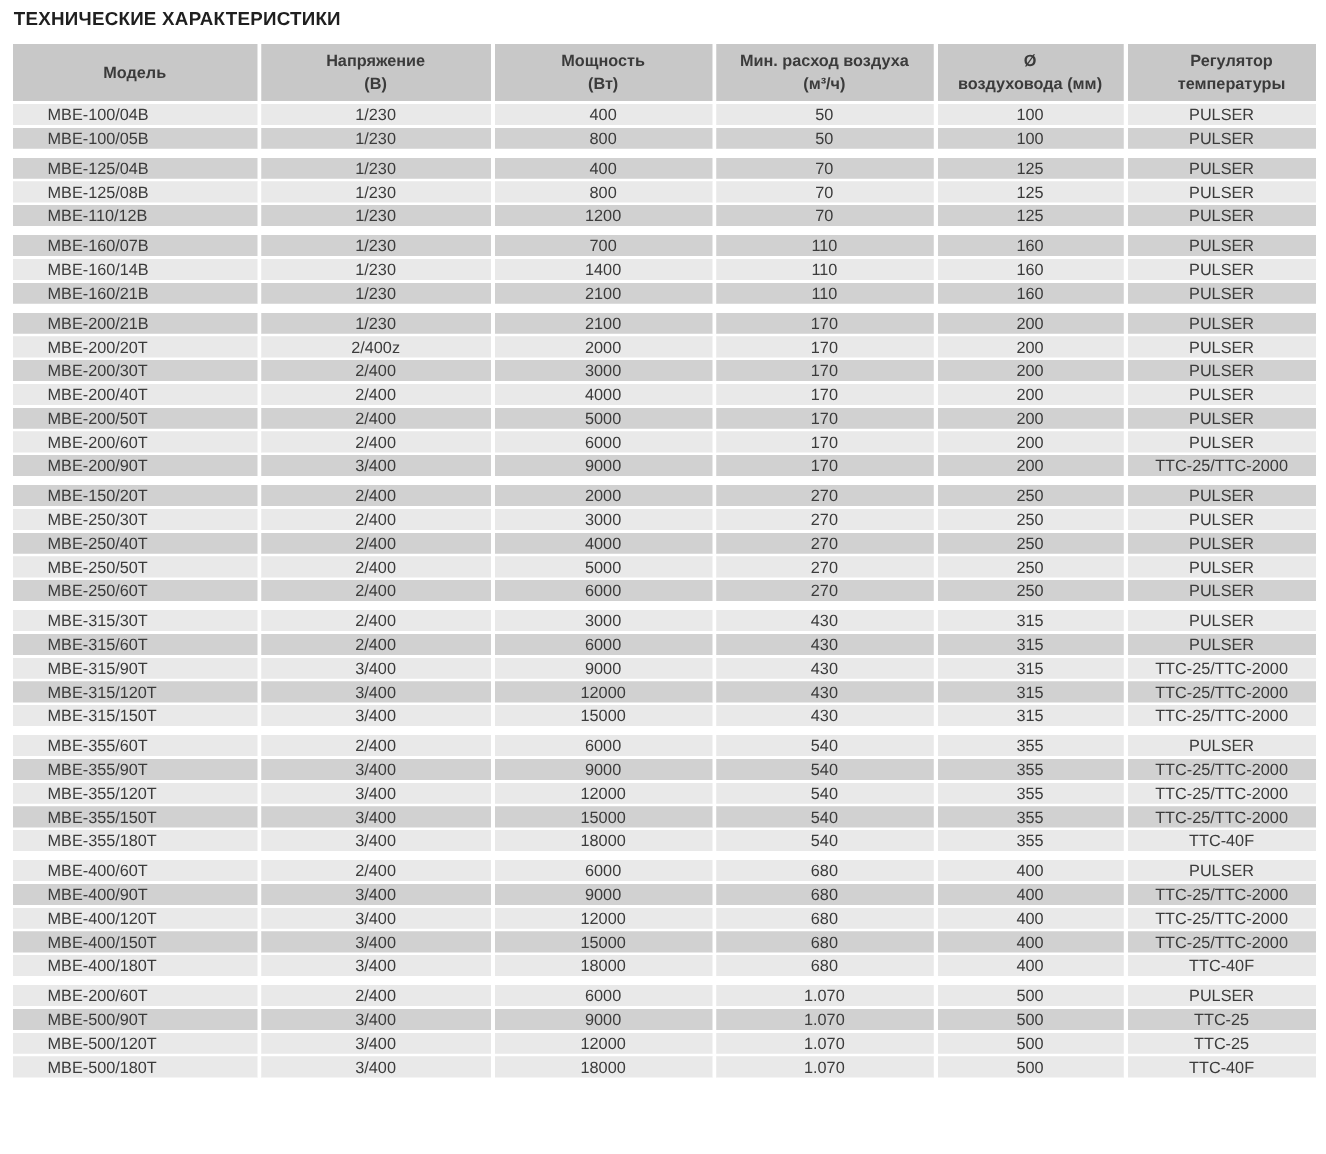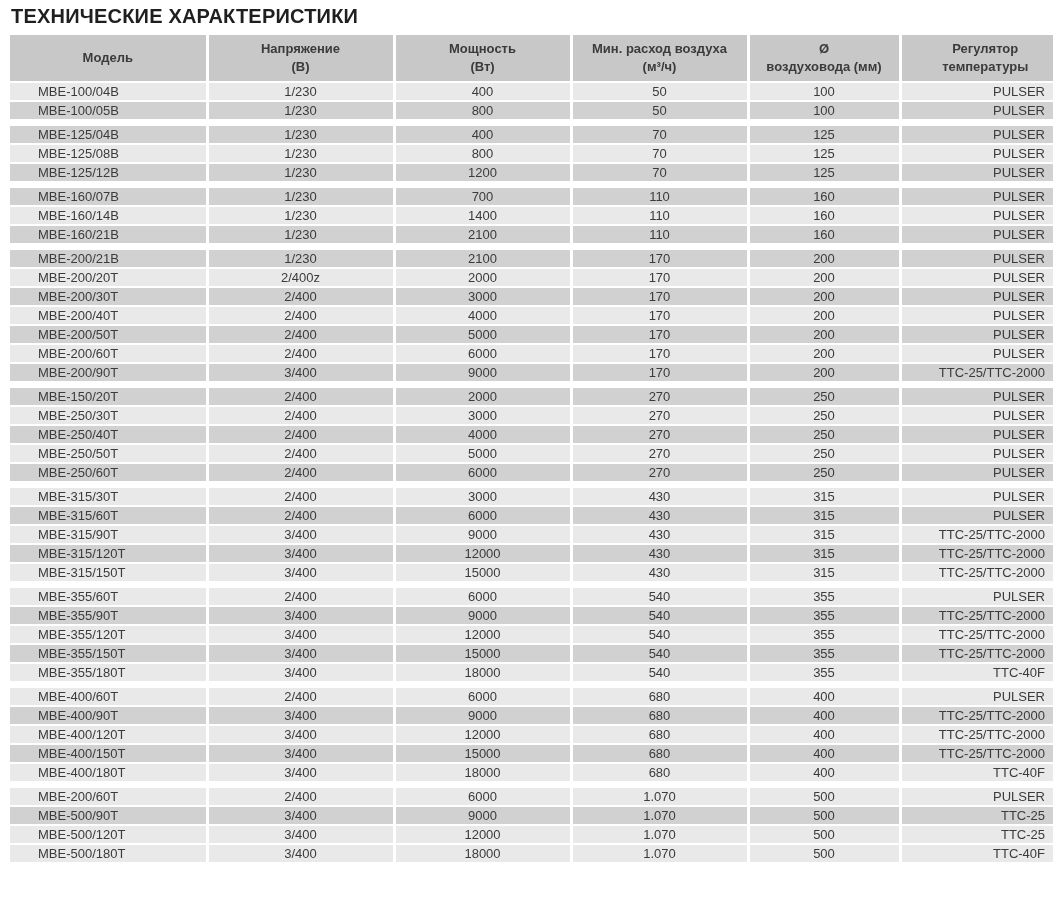--- a/index.html
+++ b/index.html
@@ -11,42 +11,42 @@
   }
   *{box-sizing:border-box;}
   html,body{margin:0;padding:0;}
   body{
     width:1061px;height:923px;overflow:hidden;background:#fff;
     font-family:"Liberation Sans","DejaVu Sans",sans-serif;
   }
   .page{padding:4px 9px 0 10px;}
   h1.title{
     margin:2px 0 9px 1px;
-    font-size:20px;line-height:20px;font-weight:bold;
+    font-size:15px;line-height:20px;font-weight:bold;
     color:var(--title);letter-spacing:.2px;
   }
   table.specs{
     table-layout:fixed;border-collapse:collapse;width:1043px;
   }
   table.specs th,table.specs td{
     font-size:13px;color:var(--text);text-align:center;vertical-align:middle;
     overflow:hidden;white-space:nowrap;
   }
   table.specs th{
     background:var(--header-bg);font-weight:bold;
     border-right:3px solid #fff;border-bottom:2px solid #fff;
     padding:5px 4px;
   }
   table.specs th:last-child{border-right:none;padding-left:20px;}
   table.specs th .hl{line-height:18px;}
   table.specs td{
     height:17px;line-height:17px;padding:0 8px;
     border-right:3px solid #fff;border-bottom:2px solid #fff;
   }
-  table.specs td:last-child{border-right:none;text-align:right;}
+  table.specs td:last-child{border-right:none;}
   table.specs td.model{text-align:left;padding-left:28px;margin-top:16px;}
   tr.light td{background:var(--row-light);}
   tr.dark td{background:var(--row-dark);}
   tr.spacer td{background:#fff;height:5px;border:none;border-bottom:2px solid #fff;padding:0;}
 </style>
 </head>
 <body>
 
 <div class="page">
   <h1 class="title">ТЕХНИЧЕСКИЕ ХАРАКТЕРИСТИКИ</h1>
@@ -118,21 +118,21 @@
         </tr>
         <tr class="light">
           <td class="model">MBE-125/08B</td>
           <td>1/230</td>
           <td>800</td>
           <td>70</td>
           <td>125</td>
           <td>PULSER</td>
         </tr>
         <tr class="dark">
-          <td class="model">MBE-125/12B</td>
+          <td class="model">MBE-110/12B</td>
           <td>1/230</td>
           <td>1200</td>
           <td>70</td>
           <td>125</td>
           <td>PULSER</td>
         </tr>
         <tr class="spacer">
           <td colspan="6"></td>
         </tr>
         <tr class="dark">

